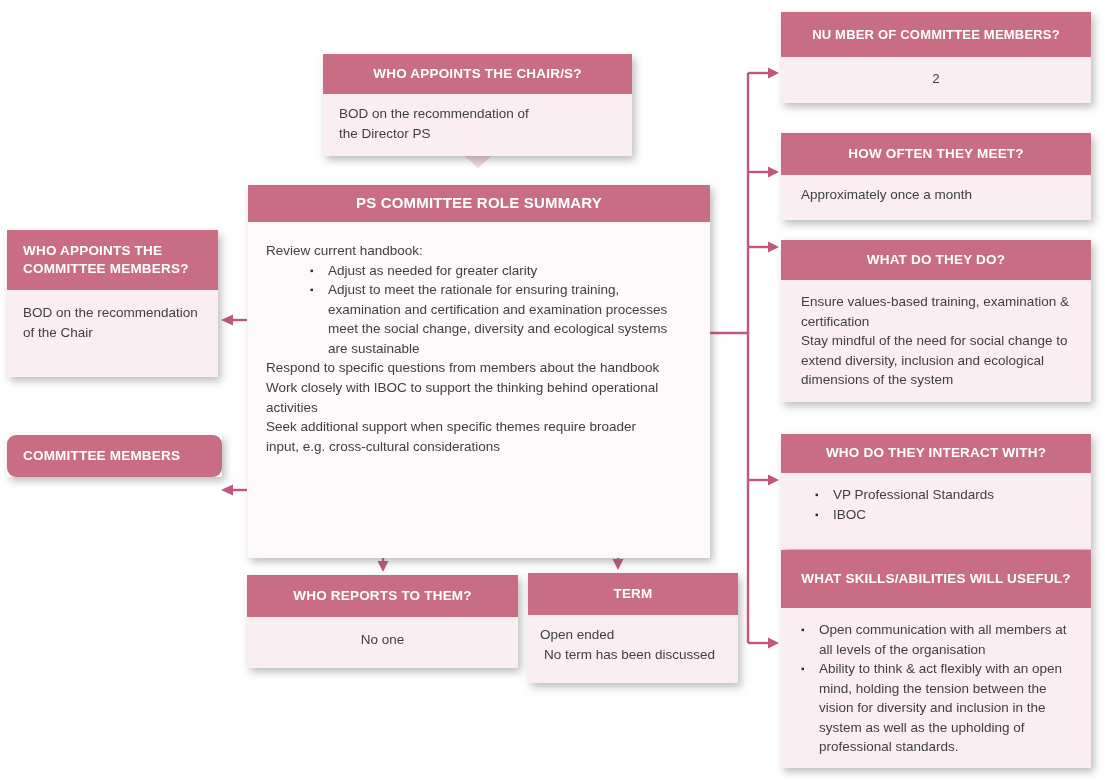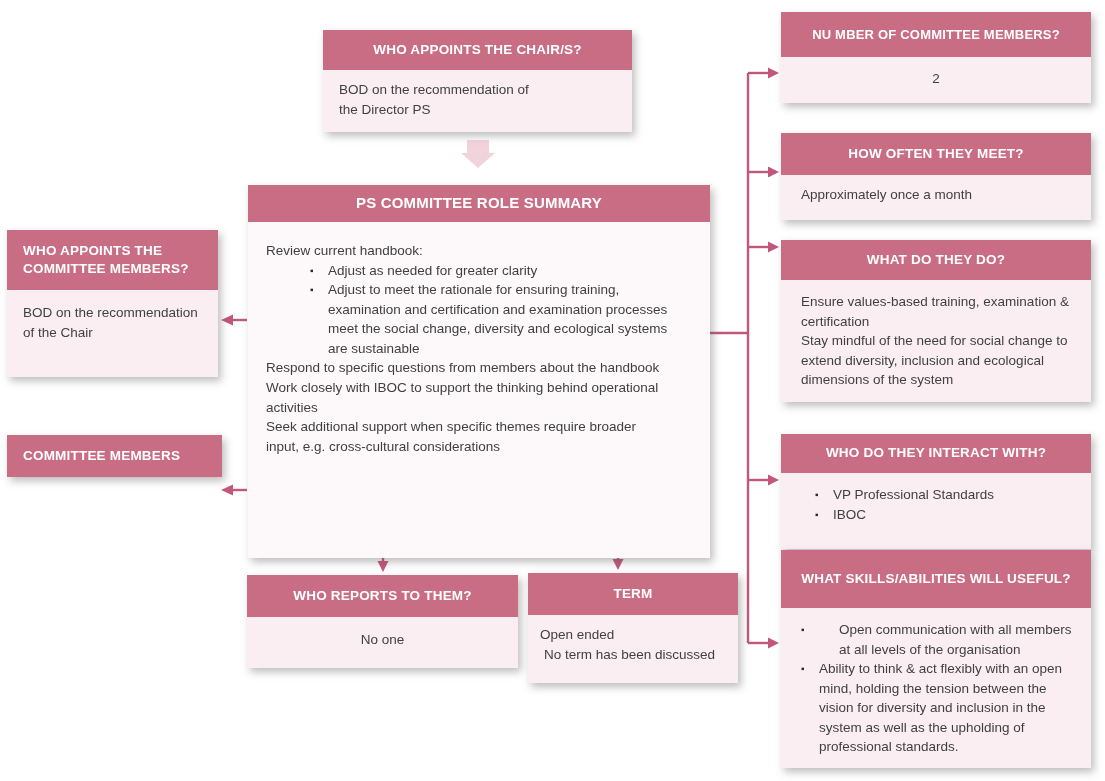--- a/index.html
+++ b/index.html
@@ -63,21 +63,21 @@
       <polygon points="233,484.5 233,495.5 221,490"></polygon>
       <polygon points="377.5,561 388.5,561 383,572"></polygon>
       <polygon points="612.5,559 623.5,559 618,570"></polygon>
     </g>
     <g fill="#f2d3dc">
       <rect x="467" y="140" width="22" height="13"></rect>
       <polygon points="461,153 495,153 478,168"></polygon>
     </g>
   </svg>
 
-  <div class="box" style="left:323px;top:30px;width:309px;">
+  <div class="box" style="left:323px;top:54px;width:309px;">
     <div class="hd" style="height:40px;">WHO APPOINTS THE CHAIR/S?</div>
     <div class="bd" style="height:62px;">
       <div>BOD on the recommendation of</div>
       <div>the Director PS</div>
     </div>
   </div>
 
   <div class="box" style="left:248px;top:185px;width:462px;">
     <div class="hd c-title" style="height:37px;">PS COMMITTEE ROLE SUMMARY</div>
     <div class="bd c-body" style="height:336px;">
@@ -95,21 +95,21 @@
       <div class="c-para">Seek additional support when specific themes require broader input, e.g. cross-cultural considerations</div>
     </div>
   </div>
 
   <div class="box" style="left:7px;top:230px;width:211px;">
     <div class="hd left" style="height:60px;">WHO APPOINTS THE COMMITTEE MEMBERS?</div>
     <div class="bd" style="height:87px;padding-top:13px;">BOD on the recommendation of the Chair</div>
   </div>
 
   <div class="box" style="left:7px;top:435px;width:215px;">
-    <div class="hd left" style="height:42px;">COMMITTEE MEMBERS</div>
+    <div class="hd left" style="height:42px;border-radius:9px;">COMMITTEE MEMBERS</div>
   </div>
 
   <div class="box" style="left:247px;top:575px;width:271px;">
     <div class="hd" style="height:42px;">WHO REPORTS TO THEM?</div>
     <div class="bd center-text" style="height:51px;padding-top:13px;">No one</div>
   </div>
 
   <div class="box" style="left:528px;top:573px;width:210px;">
     <div class="hd" style="height:42px;">TERM</div>
     <div class="bd" style="height:68px;padding:10px 12px;">
@@ -148,21 +148,21 @@
         <span>IBOC</span>
       </div>
     </div>
   </div>
 
   <div class="box" style="left:781px;top:550px;width:310px;">
     <div class="hd" style="height:58px;">WHAT SKILLS/ABILITIES WILL USEFUL?</div>
     <div class="bd" style="height:160px;padding:12px 14px 12px 20px;">
       <div class="b-row">
         <span class="mk">▪</span>
-        <span style="max-width:256px;margin-left:20px;">Open communication with all members at all levels of the organisation</span>
+        <span style="max-width:256px;">Open communication with all members at all levels of the organisation</span>
       </div>
       <div class="b-row">
         <span class="mk">▪</span>
         <span style="max-width:256px;">Ability to think &amp; act flexibly with an open mind, holding the tension between the vision for diversity and inclusion in the system as well as the upholding of professional standards.</span>
       </div>
     </div>
   </div>
 
 </div>
 

